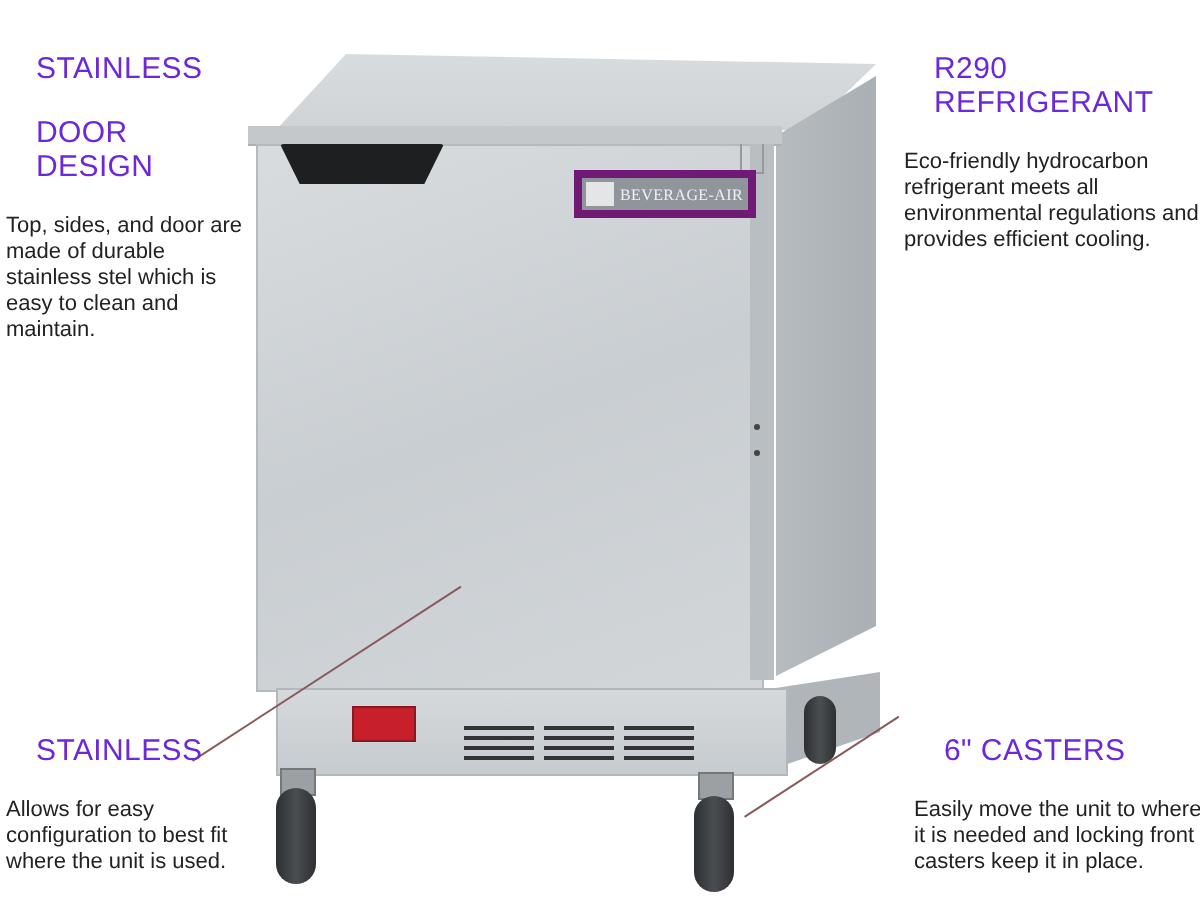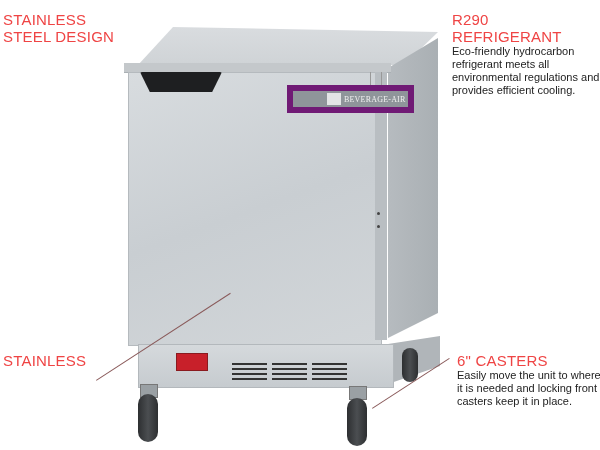--- a/index.html
+++ b/index.html
@@ -1,39 +1,39 @@
 <!DOCTYPE html>
 <html><head>
 <meta charset="utf-8">
 <style>
   html, body { margin:0; padding:0; }
   body { width:600px; height:450px; background:#ffffff; position:relative; overflow:hidden;
          font-family:"Liberation Sans", sans-serif; color:#222; }
   .callout { position:absolute; }
-  .callout h2 { margin:0; font-weight:normal; font-size:15px; line-height:17px; color:#ef4444; letter-spacing:0.2px; }
+  .callout h2 { margin:15px; font-weight:normal; font-size:15px; line-height:17px; color:#6d28d9; letter-spacing:0.2px; }
   .callout p { margin:0; font-size:11px; line-height:13px; color:#222; }
   #c-steel { left:3px; top:11px; width:125px; }
   #c-refrig { left:452px; top:11px; width:150px; }
   #c-door { left:3px; top:352px; width:130px; }
   #c-casters { left:457px; top:352px; width:145px; }
 
   .product { position:absolute; left:0; top:0; width:600px; height:450px; }
   .top-surface { position:absolute; left:138px; top:27px; width:301px; height:38px;
     background:linear-gradient(180deg,#d9dcdf,#cfd3d6);
     clip-path:polygon(35px 0, 300px 5px, 266px 38px, 0 38px); }
   .top-edge { position:absolute; left:124px; top:63px; width:267px; height:9px; background:#c4c8cb; border-bottom:1px solid #aab0b4; }
   .side-panel { position:absolute; left:388px; top:38px; width:52px; height:300px;
     background:linear-gradient(90deg,#b6bbbf,#a9afb3);
     clip-path:polygon(0 30px, 50px 0, 50px 275px, 0 300px); }
   .door { position:absolute; left:128px; top:72px; width:252px; height:272px;
     background:linear-gradient(160deg,#d8dcdf 0%,#c9ced2 50%,#d2d6d9 100%); border:1px solid #b5babe; }
   .door-trim { position:absolute; left:375px; top:72px; width:12px; height:268px; background:#b9bec2; }
   .handle { position:absolute; left:140px; top:72px; width:82px; height:20px; background:#1e1f21;
     clip-path:polygon(0 0, 100% 0, 88% 100%, 12% 100%); border-radius:2px; }
-  .logo { position:absolute; left:287px; top:85px; width:83px; height:16px; background:#8f959a; border:6px solid #701a75; display:flex; align-items:center;padding-left:32px; }
+  .logo { position:absolute; left:287px; top:85px; width:83px; height:16px; background:#8f959a; border:4px solid #701a75; display:flex; align-items:center; }
   .logo .sq { width:14px; height:12px; background:#e3e5e6; margin:0 3px 0 2px; }
   .logo span { font-family:"Liberation Serif", serif; font-size:8px; color:#f0f0f0; letter-spacing:0.2px; white-space:nowrap; }
   .hinge { position:absolute; left:370px; top:72px; width:10px; height:14px; border:1px solid #999; border-top:none; }
   .side-dot { position:absolute; width:3px; height:3px; border-radius:50%; background:#444; }
   .base { position:absolute; left:138px; top:344px; width:254px; height:42px;
     background:linear-gradient(180deg,#d5d9dc,#c6cbcf); border:1px solid #b3b8bc; }
   .base-side { position:absolute; left:388px; top:336px; width:52px; height:48px; background:#b0b5b9;
     clip-path:polygon(0 8px, 52px 0, 52px 30px, 0 48px); }
   .red-light { position:absolute; left:176px; top:353px; width:30px; height:16px; background:#c8202a; border:1px solid #8a1a1f; }
   .vents { position:absolute; top:363px; display:flex; flex-direction:column; gap:3px; }
@@ -94,28 +94,30 @@
   <div class="caster" style="left:402px;top:340px">
     <div class="wheel" style="left:0;top:8px;height:34px;width:16px"></div>
   </div>
 
   <div class="leader" style="left:96px;top:380px;width:160px;transform:rotate(-33deg)"></div>
   <div class="leader" style="left:372px;top:408px;width:92px;transform:rotate(-33deg)"></div>
 </div>
 
 <div class="callout" id="c-steel">
   <h2>STAINLESS</h2>
-  <h2>STEEL DESIGN</h2>
+  <h2>DOOR DESIGN</h2>
+  <p>Top, sides, and door are made of durable stainless stel which is easy to clean and maintain.</p>
 </div>
 
 <div class="callout" id="c-refrig">
   <h2>R290 REFRIGERANT</h2>
   <p>Eco-friendly hydrocarbon refrigerant  meets all environmental regulations and provides efficient cooling.</p>
 </div>
 
 <div class="callout" id="c-door">
   <h2>STAINLESS</h2>
+  <p>Allows for easy configuration to best fit where the unit is used.</p>
 </div>
 
 <div class="callout" id="c-casters">
   <h2>6" CASTERS</h2>
   <p>Easily move the unit to where it is needed and locking front casters keep it in place.</p>
 </div>
 
 </body></html>

